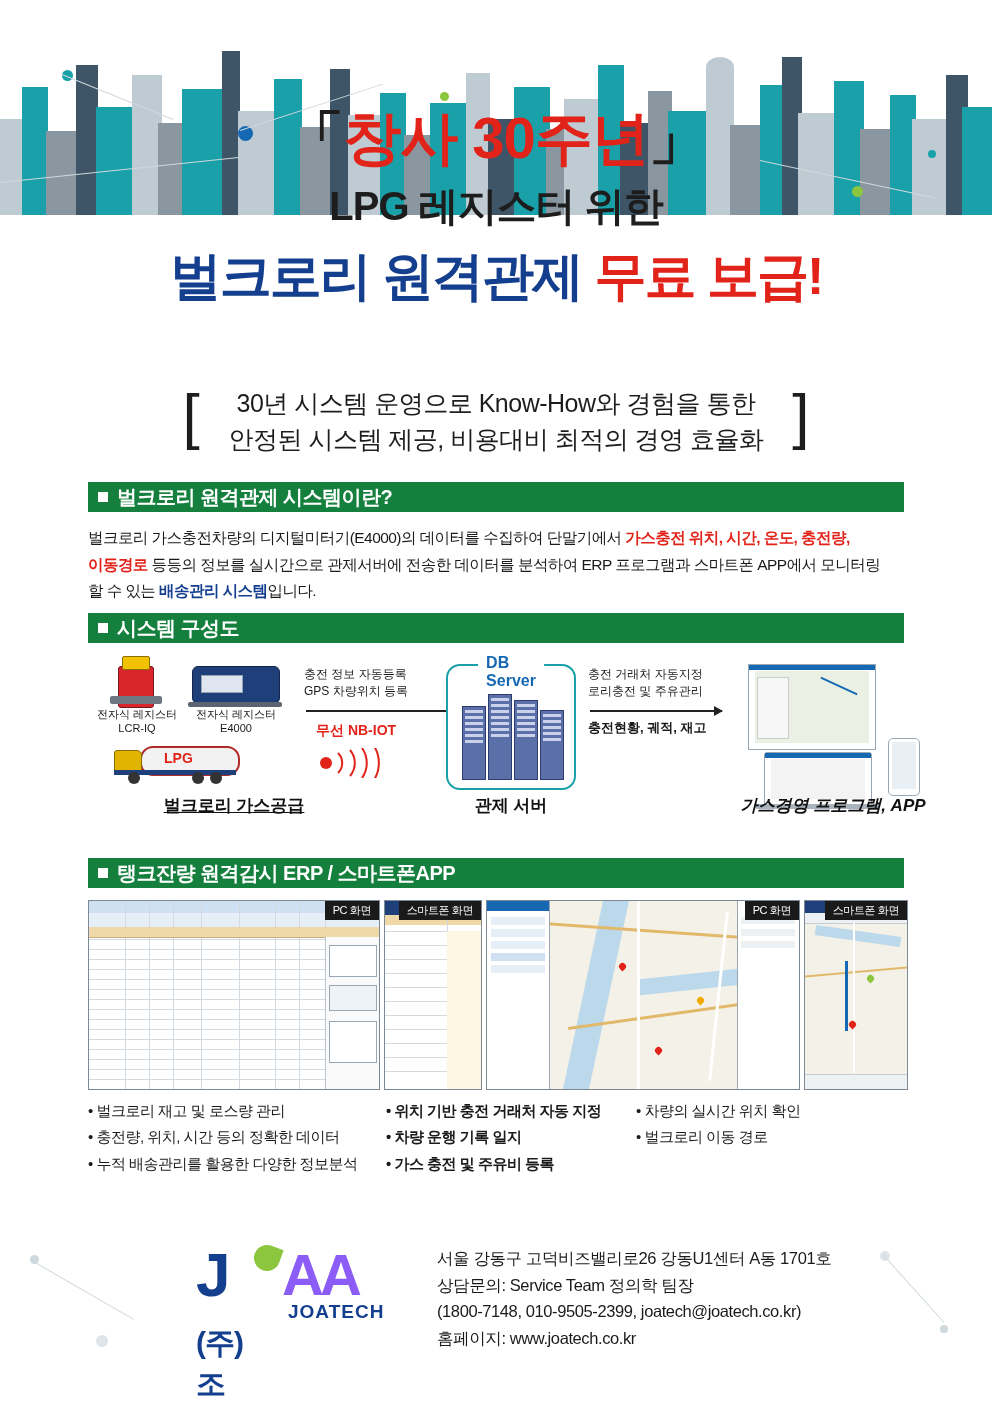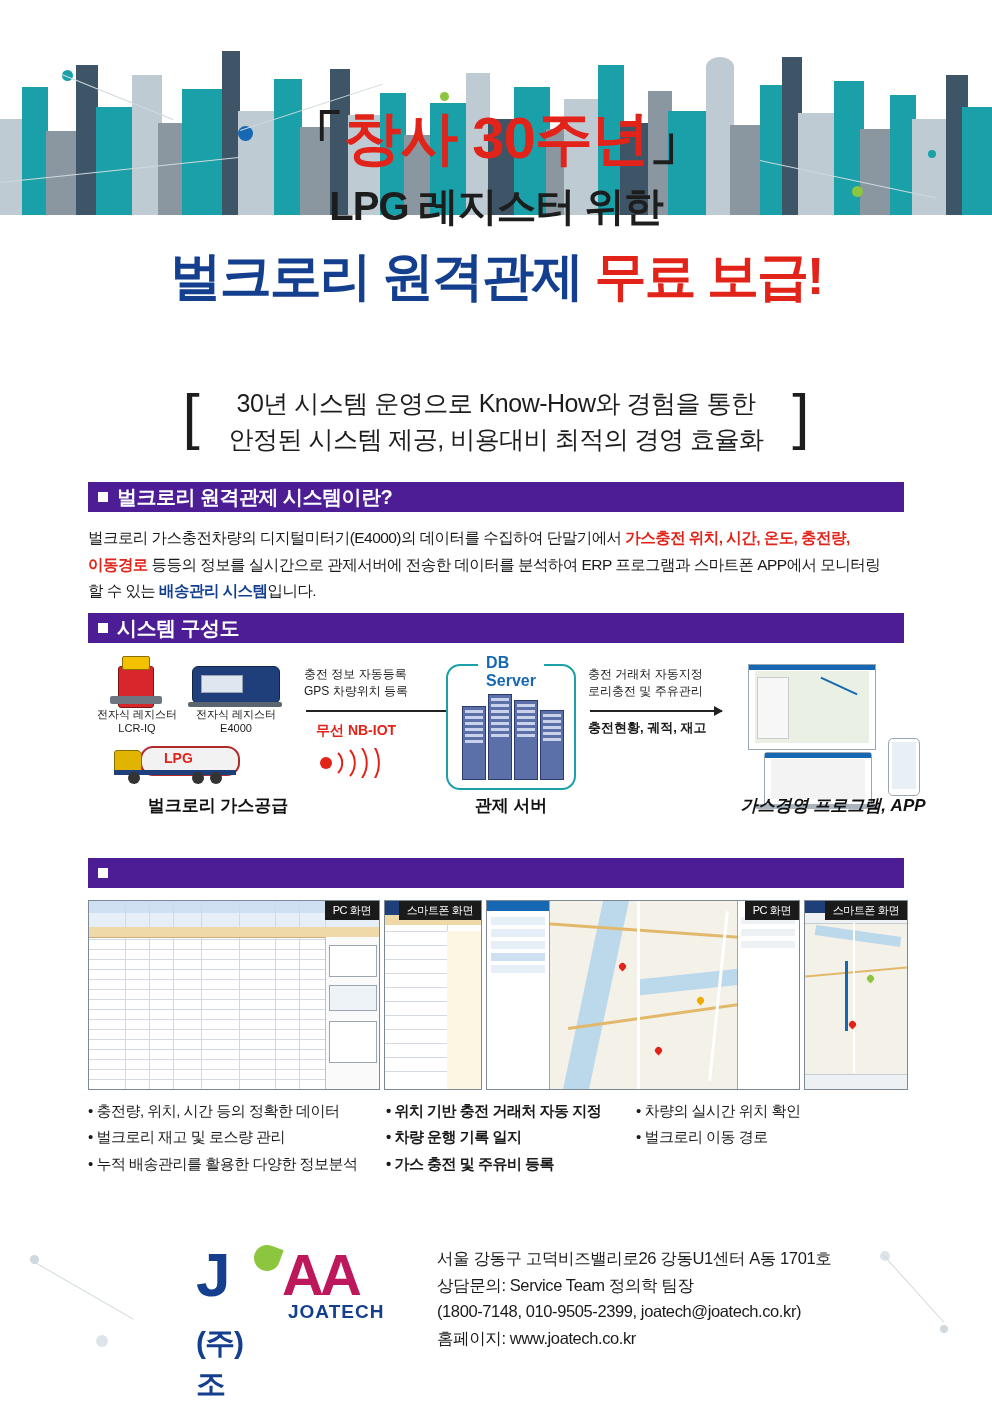--- a/index.html
+++ b/index.html
@@ -35,21 +35,21 @@
   .t-line3 .red{color:#e2231a;}
 
   .subbox{position:absolute;left:0;top:385px;width:992px;text-align:center;}
   .subbox .inner{display:inline-block;position:relative;padding:0 46px;}
   .subbox .brkL,.subbox .brkR{position:absolute;top:2px;font-size:62px;font-weight:300;color:#1d1d1d;line-height:.95;}
   .subbox .brkL{left:0;}
   .subbox .brkR{right:0;}
   .subbox .l{font-size:25px;color:#1d1d1d;line-height:1.45;letter-spacing:-.5px;}
 
   
-  .sechead{position:absolute;left:88px;width:816px;height:30px;background:#4c1d95;color:#fff;
+  .sechead{position:absolute;left:88px;width:816px;height:30px;background:#15803d;color:#fff;
            font-size:20px;font-weight:bold;display:flex;align-items:center;padding-left:10px;
            box-sizing:border-box;letter-spacing:-.5px;}
   .sechead .sq{width:10px;height:10px;background:#fff;display:inline-block;margin-right:9px;}
 
   
   .para{position:absolute;left:88px;top:525px;width:818px;font-size:15.5px;line-height:1.72;
         letter-spacing:-.55px;color:#1a1a1a;}
   .para b{color:#e2231a;}
   .para .bb{color:#143f8f;font-weight:bold;}
 
@@ -102,21 +102,21 @@
   
   .bullets{position:absolute;top:1098px;left:88px;width:818px;font-size:15px;line-height:1.75;letter-spacing:-.5px;}
   .bcol{position:absolute;top:0;}
   .bcol div{white-space:nowrap;}
 
   
   .footer{position:absolute;left:0;top:1215px;width:992px;height:188px;}
   .logo{position:absolute;left:196px;top:24px;}
   .logo .j{position:absolute;left:0;top:0;font-size:62px;font-weight:bold;color:#143f8f;letter-spacing:-3px;}
   .logo .leaf{position:absolute;left:58px;top:6px;width:26px;height:26px;background:#8cc63f;border-radius:50% 0 50% 50%;transform:rotate(20deg);}
-  .logo .aa{position:absolute;left:86px;top:2px;font-size:58px;font-weight:bold;color:#be185d;letter-spacing:-4px;}
+  .logo .aa{position:absolute;left:86px;top:2px;font-size:58px;font-weight:bold;color:#8b5cf6;letter-spacing:-4px;}
   .logo .jt{position:absolute;left:92px;top:62px;font-size:19px;font-weight:bold;color:#143f8f;letter-spacing:1px;}
   .logo .kr{position:absolute;left:0;top:84px;font-size:30px;font-weight:bold;color:#143f8f;letter-spacing:-1px;}
   .finfo{position:absolute;left:437px;top:30px;font-size:16.5px;line-height:1.62;color:#1a1a1a;letter-spacing:-.4px;}
 
   .bgdot{position:absolute;border-radius:50%;}
 </style>
 </head>
 <body>
 
 <div class="page">
@@ -229,21 +229,21 @@
 
     <div class="tanker" style="left:18px;top:92px;">
       <div class="tank-body" style="position:absolute;left:34px;top:2px;"></div>
       <div class="tank-cab" style="position:absolute;left:8px;top:6px;"></div>
       <div style="position:absolute;left:8px;top:26px;width:122px;height:5px;background:#1f3f7a;"></div>
       <div class="wheel" style="left:22px;top:28px;"></div>
       <div class="wheel" style="left:86px;top:28px;"></div>
       <div class="wheel" style="left:104px;top:28px;"></div>
       <div style="position:absolute;left:58px;top:6px;font-size:14px;font-weight:bold;color:#e2231a;">LPG</div>
     </div>
-    <div class="dbig" style="left:0px;top:142px;width:260px;">벌크로리 가스공급</div>
+    <div class="dbig" style="left:16px;top:142px;width:260px;text-decoration:underline;">벌크로리 가스공급</div>
 
     <div class="dlabel" style="left:216px;top:14px;width:150px;font-size:12px;line-height:1.4;text-align:left;">
       <span>충전 정보 자동등록</span><br>
       <span>GPS 차량위치 등록</span>
     </div>
     <div class="arrow" style="left:218px;top:58px;width:148px;"></div>
     <div class="nbiot" style="left:228px;top:70px;">무선 NB-IOT</div>
 
     <div class="wifi" style="left:228px;top:96px;">
       <svg width="90" height="30" viewBox="0 0 90 30">
@@ -311,20 +311,21 @@
     </div>
     <div style="position:absolute;left:666px;top:152px;width:126px;height:5px;background:#aab4be;border-radius:0 0 4px 4px;"></div>
     <div class="mon" style="left:800px;top:86px;width:30px;height:56px;border-radius:5px;">
       <div style="position:absolute;inset:3px 3px 6px 3px;background:#e8eff5;"></div>
     </div>
     <div class="dbig" style="left:610px;top:142px;width:270px;font-style:italic;">가스경영 프로그램, APP</div>
   </div>
 
   <div class="sechead" style="top:858px;">
     <span class="sq"></span>
+    <span>탱크잔량 원격감시 ERP / 스마트폰APP</span>
   </div>
 
   <div class="shots">
 
     <div class="shot" style="left:0;top:0;width:290px;height:188px;">
       <div class="ttl">PC 화면</div>
       <div class="hdrband" style="top:0;height:12px;"></div>
       <div class="hdrband" style="top:12px;height:14px;background:#e6eef7;"></div>
       <div class="grid-rows">
         <div class="gc" style="left:36px;"></div>
@@ -414,22 +415,22 @@
       <div class="road w" style="left:48px;top:22px;width:2px;height:150px;"></div>
       <div style="position:absolute;left:40px;top:60px;width:3px;height:70px;background:#1668b3;"></div>
       <div class="pin" style="left:44px;top:120px;"></div>
       <div class="pin" style="left:62px;top:74px;background:#8cc63f;"></div>
       <div style="position:absolute;left:0;bottom:0;right:0;height:14px;background:#eef1f4;border-top:1px solid #c4ccd4;"></div>
     </div>
   </div>
 
   <div class="bullets">
     <div class="bcol" style="left:0;">
+      <div>• 벌크로리 재고 및 로스량 관리</div>
       <div>• 충전량, 위치, 시간 등의 정확한 데이터</div>
-      <div>• 벌크로리 재고 및 로스량 관리</div>
       <div>• 누적 배송관리를 활용한 다양한 정보분석</div>
     </div>
     <div class="bcol" style="left:298px;font-weight:bold;">
       <div>• 위치 기반 충전 거래처 자동 지정</div>
       <div>• 차량 운행 기록 일지</div>
       <div>• 가스 충전 및 주유비 등록</div>
     </div>
     <div class="bcol" style="left:548px;">
       <div>• 차량의 실시간 위치 확인</div>
       <div>• 벌크로리 이동 경로</div>

